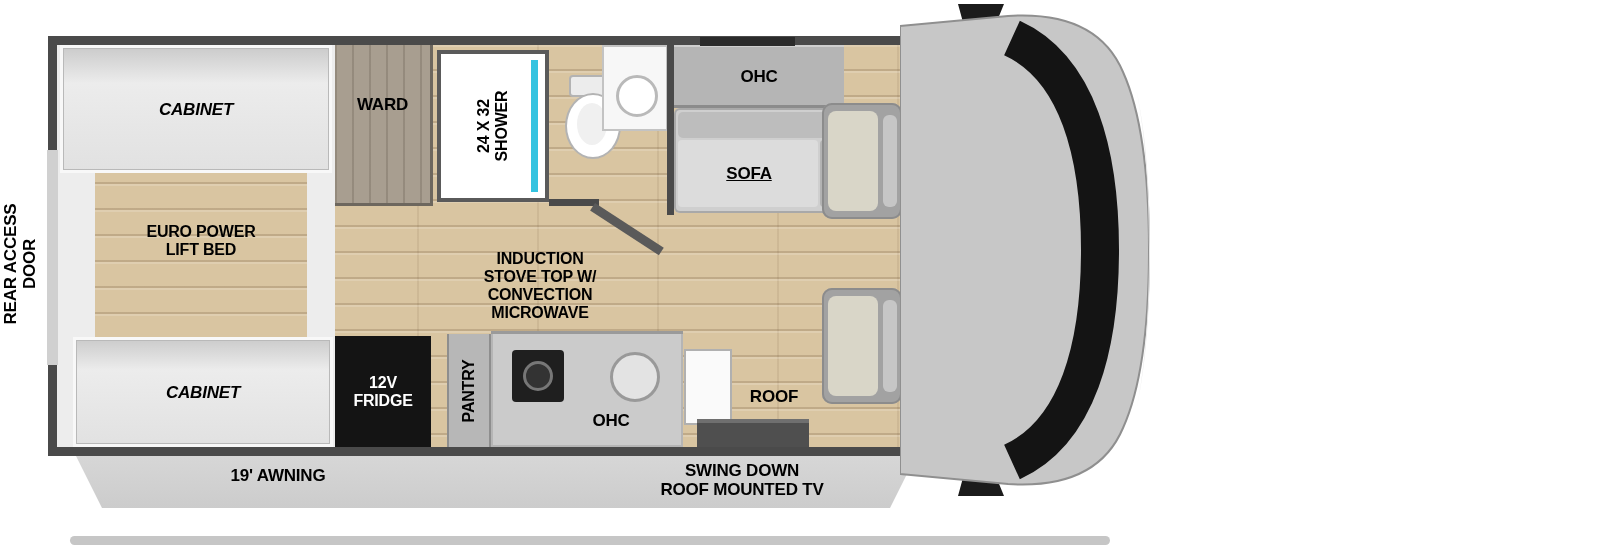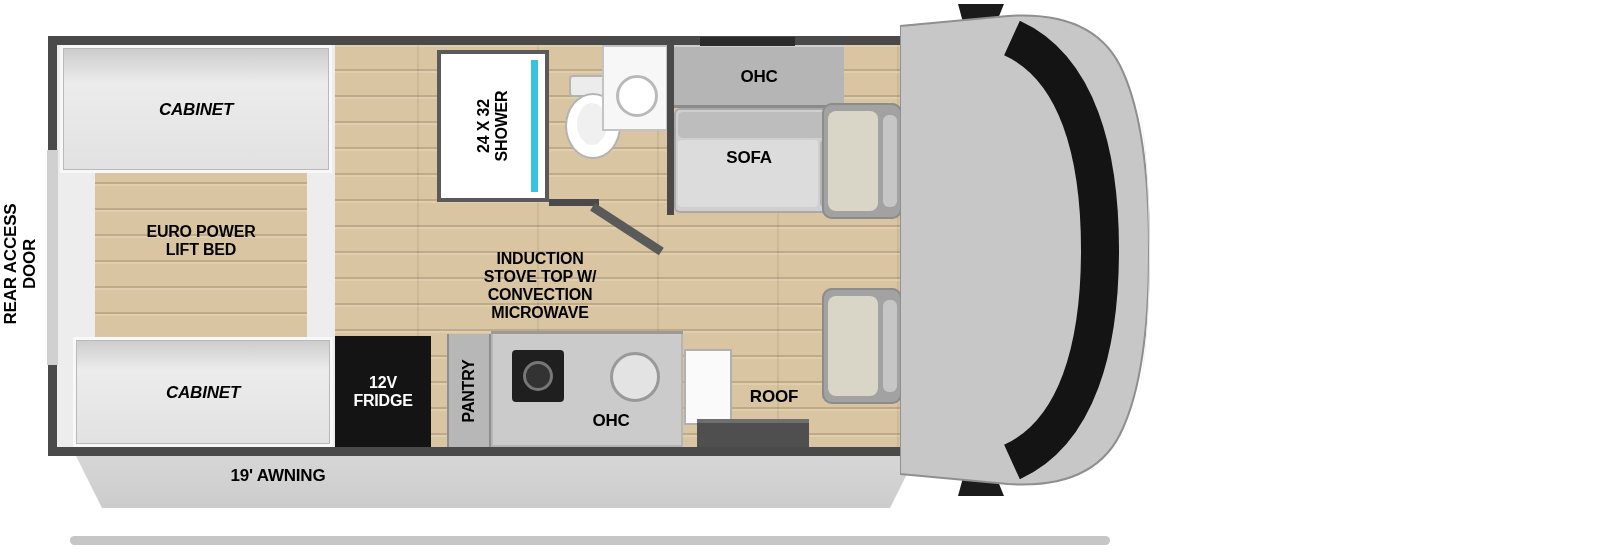--- a/index.html
+++ b/index.html
@@ -58,39 +58,44 @@
 
 <div class="stage">
 
   <div class="abs lbl-lg" style="left:-85px;top:243px;width:214px;height:42px;transform:rotate(-90deg);z-index:6;">REAR ACCESS
 DOOR</div>
 
   <div class="abs doorband" style="left:47px;top:150px;width:11px;height:215px;"></div>
 
   <div class="abs awning" style="left:72px;top:448px;width:848px;height:60px;"></div>
   <div class="abs lbl-lg" style="left:168px;top:466px;width:220px;z-index:6;">19' AWNING</div>
+  <div class="abs lbl-lg" style="left:627px;top:461px;width:230px;z-index:6;">SWING DOWN
+ROOF MOUNTED TV</div>
 
   <div class="abs bottomline" style="left:70px;top:536px;width:1040px;height:9px;"></div>
 
   <div class="abs vent" style="left:700px;top:37px;width:95px;height:9px;"></div>
 
   <div class="abs shell">
 
     <div class="abs room" style="left:0;top:0;width:278px;height:402px;">
       <div class="abs wood" style="left:38px;top:113px;width:212px;height:196px;"></div>
       <div class="abs cabinet center" style="left:3px;top:0;width:272px;height:128px;">
         <span class="lbl-lg">CABINET</span>
       </div>
       <div class="abs cabinet center" style="left:16px;top:292px;width:260px;height:110px;">
         <span class="lbl-lg">CABINET</span>
       </div>
       <div class="abs lbl" style="left:38px;top:178px;width:212px;text-align:center;">EURO POWER
 LIFT BED</div>
     </div>
 
+    <div class="abs ward center" style="left:278px;top:0;width:95px;height:158px;">
+      <span class="lbl-lg" style="margin-top:-40px;">WARD</span>
+    </div>
 
     <div class="abs shower center" style="left:380px;top:5px;width:112px;height:152px;">
       <div class="shower-glass"></div>
       <span class="lbl vrot" style="width:140px;">24 X 32
 SHOWER</span>
     </div>
 
     <div class="abs" style="left:500px;top:30px;width:72px;height:92px;">
       <div class="toilet-tank"></div>
       <div class="toilet-bowl">
@@ -107,21 +112,21 @@
     <div class="abs" style="left:538px;top:158px;width:82px;height:9px;background:#5a5a5a;transform:rotate(33deg);transform-origin:left top;"></div>
 
     <div class="abs ohc center" style="left:617px;top:0;width:170px;height:63px;">
       <span class="lbl-lg">OHC</span>
     </div>
 
     <div class="abs sofa" style="left:617px;top:63px;width:170px;height:105px;">
       <div class="sofa-back"></div>
       <div class="sofa-seat"></div>
       <div class="sofa-arm"></div>
-      <div class="abs lbl-lg" style="left:10px;top:40px;width:130px;">SOFA</div>
+      <div class="abs lbl-lg" style="left:10px;top:56px;width:130px;text-decoration:underline;">SOFA</div>
     </div>
 
     <div class="abs seat" style="left:765px;top:58px;width:80px;height:116px;">
       <div class="seat-cushion"></div>
         <div class="seat-back"></div>
     </div>
     <div class="abs seat" style="left:765px;top:243px;width:80px;height:116px;">
       <div class="seat-cushion"></div>
         <div class="seat-back"></div>
     </div>

